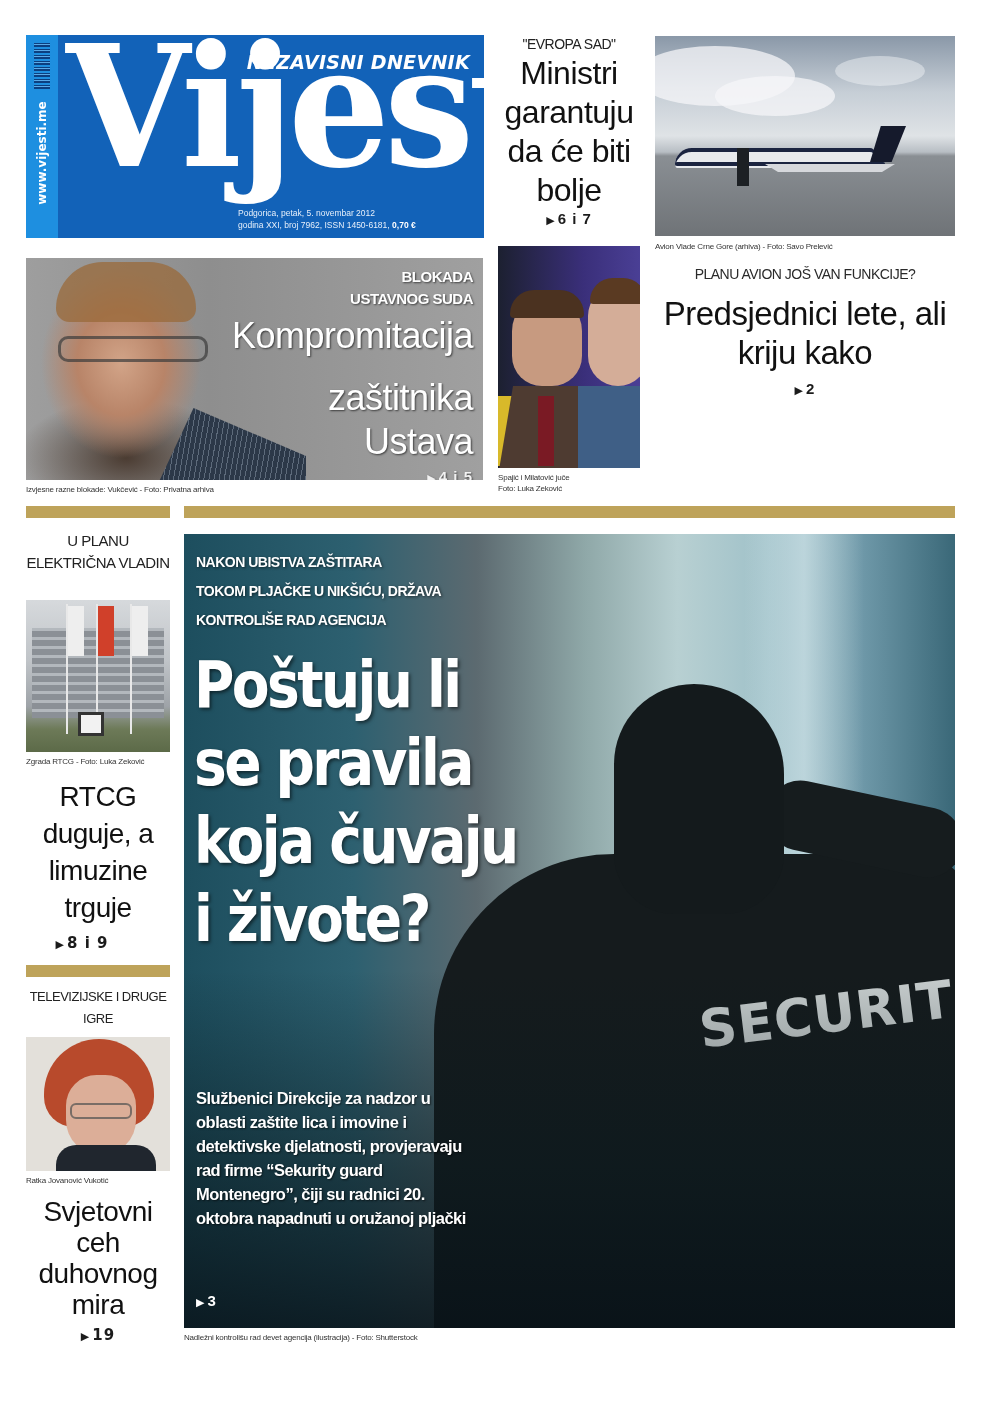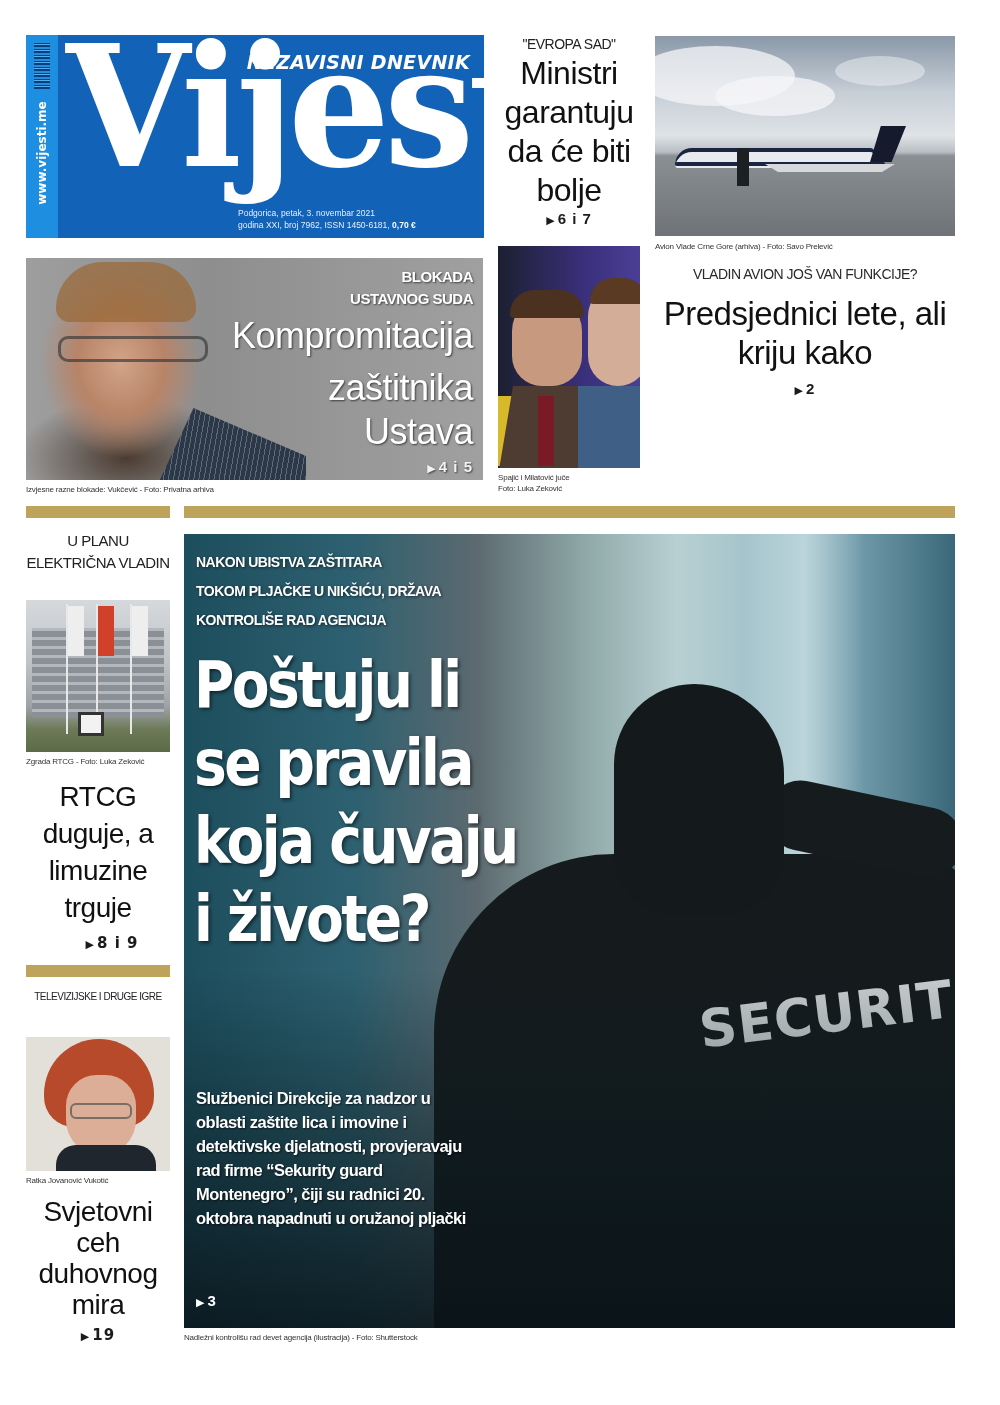--- a/index.html
+++ b/index.html
@@ -85,23 +85,23 @@
   #rtcg-kicker { left: 26px; top: 530px; width: 144px; font-size: 15px; line-height: 22px; color: #222; }
   #rtcg-photo { left: 26px; top: 600px; width: 144px; height: 152px; overflow: hidden;
      background: linear-gradient(180deg, #d6d9dc 0%, #c0c4c8 40%, #9ea3a8 70%, #6d7a58 85%, #5c6a48 100%); }
   #rtcg-photo .bldg { position: absolute; left: 6px; top: 28px; width: 132px; height: 90px;
      background: repeating-linear-gradient(0deg, #8b9096 0 6px, #b3b8bd 6px 9px); }
   #rtcg-photo .flag { position: absolute; top: 6px; width: 16px; height: 50px; }
   #rtcg-photo .pole { position: absolute; top: 4px; width: 2px; height: 130px; background: #e8e8e8; }
   #rtcg-photo .sign { position: absolute; left: 52px; top: 112px; width: 26px; height: 24px; background: #f2f2f2; border: 3px solid #333; }
   #rtcg-caption { left: 26px; top: 757px; }
   #rtcg-head { left: 26px; top: 778px; width: 144px; font-size: 28px; line-height: 37px; color: #111; }
-  #rtcg-ref { left: 40px; top: 934px; width: 144px; }
-
-  #igre-kicker { left: 26px; top: 986px; width: 144px; font-size: 10px; line-height: 22px; color: #222; }
+  #rtcg-ref { left: 10px; top: 934px; width: 144px; }
+
+  #igre-kicker { left: 26px; top: 986px; width: 144px; font-size: 13px; line-height: 22px; color: #222; }
   #ratka-photo { left: 26px; top: 1037px; width: 144px; height: 134px; overflow: hidden; background: #e3e0da; }
   #ratka-photo .hair { position: absolute; left: 18px; top: 2px; width: 110px; height: 88px; border-radius: 55px 55px 30px 30px; background: #b84a2c; }
   #ratka-photo .face { position: absolute; left: 40px; top: 38px; width: 70px; height: 80px; border-radius: 35px 35px 40px 40px; background: #dcae98; }
   #ratka-photo .glasses { position: absolute; left: 44px; top: 66px; width: 62px; height: 16px; border: 2px solid #7a6d66; border-radius: 6px; }
   #ratka-photo .body { position: absolute; left: 30px; top: 108px; width: 100px; height: 40px; background: #20262e; border-radius: 20px 20px 0 0; }
   #ratka-caption { left: 26px; top: 1176px; }
   #ratka-head { left: 26px; top: 1196px; width: 144px; font-size: 28px; line-height: 31px; color: #111; }
   #ratka-ref { left: 26px; top: 1326px; width: 144px; }
 
   
@@ -124,21 +124,21 @@
 <body>
 
 <div id="masthead" class="abs">
   <div class="side">
     <div class="barcode"></div>
     <div class="url">www.vijesti.me</div>
   </div>
   <div class="tagline">NEZAVISNI DNEVNIK</div>
   <div class="logo">Vijesti</div>
   <div class="dateline">
-    <div>Podgorica, petak, 3. novembar 2021</div>
+    <div>Podgorica, petak, 5. novembar 2012</div>
     <div><span>godina XXI, broj 7962, ISSN 1450-6181,</span> <b>0,70 €</b></div>
   </div>
 </div>
 
 <div id="evropa" class="abs center cond">
   <div class="kicker">"EVROPA SAD"</div>
   <div class="head">Ministri garantuju da će biti bolje</div>
   <div class="pageref"><span class="tri">▶</span><span>6 i 7</span></div>
 </div>
 
@@ -148,35 +148,35 @@
   <div class="cloud" style="left:180px;top:20px;width:90px;height:30px;opacity:0.6;"></div>
   <div class="jet-body"></div>
   <div class="jet-stripe"></div>
   <div class="wing"></div>
   <div class="tail"></div>
   <div class="door"></div>
 </div>
 <div id="plane-caption" class="abs caption">Avion Vlade Crne Gore (arhiva) - Foto: Savo Prelević</div>
 
 <div id="vladin" class="abs center cond">
-  <div class="kicker">VLADIN AVION JOŠ VAN FUNKCIJE?</div>
+  <div class="kicker">PLANU AVION JOŠ VAN FUNKCIJE?</div>
   <div class="head">Predsjednici lete, ali kriju kako</div>
   <div class="pageref"><span class="tri">▶</span><span>2</span></div>
 </div>
 
 <div id="ustav" class="abs cond">
   <div class="face"></div>
   <div class="hair"></div>
   <div class="glasses"></div>
   <div class="suit"></div>
   <div class="text">
     <div class="kicker">BLOKADA</div>
     <div class="kicker">USTAVNOG SUDA</div>
     <div class="head">Kompromitacija</div>
-    <div class="head" style="margin-top:8px">zaštitnika</div>
+    <div class="head" style="margin-top:18px">zaštitnika</div>
     <div class="head" style="margin-top:0">Ustava</div>
     <div class="pageref"><span class="tri">▶</span><span>4 i 5</span></div>
   </div>
 </div>
 <div id="ustav-caption" class="abs caption">Izvjesne razne blokade: Vukčević - Foto: Privatna arhiva</div>
 
 <div id="spajic" class="abs">
   <div class="yellow"></div>
   <div class="p1suit"></div>
   <div class="tie"></div>

